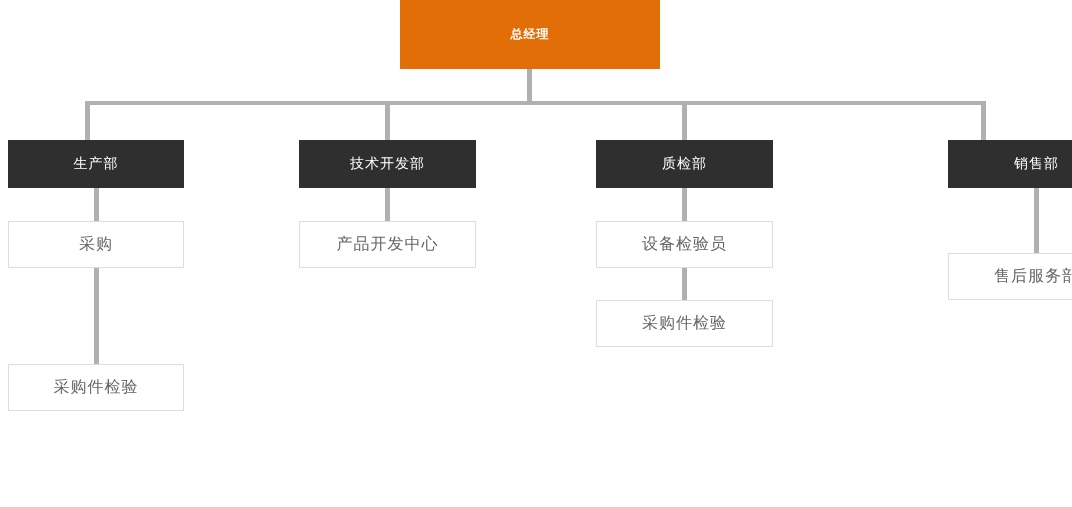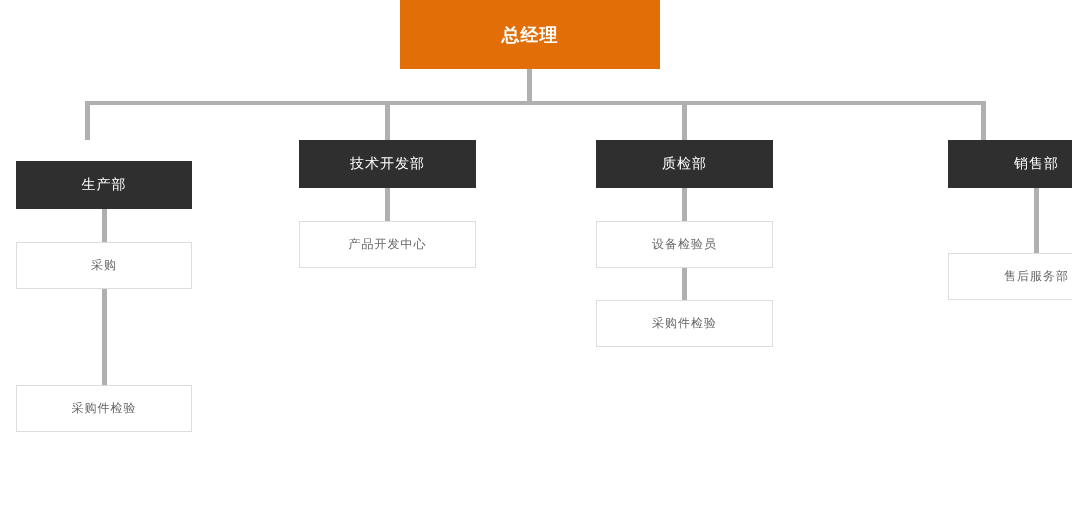--- a/index.html
+++ b/index.html
@@ -22,21 +22,21 @@
     overflow: hidden;
   }
 
   
   .root-box {
     position: absolute;
     left: 400px; top: 0;
     width: 260px; height: 69px;
     background: var(--root-bg);
     color: var(--node-text);
-    font-size: 18px;
+    font-size: 12px;
     font-weight: bold;
     display: flex;
     align-items: center;
     justify-content: center;
     letter-spacing: 1px;
   }
 
   
   .stem {
     position: absolute;
@@ -62,21 +62,21 @@
   .drop-3 { left: 981px; }
 
   
   .col {
     position: absolute;
     top: 140px;
     display: flex;
     flex-direction: column;
     align-items: center;
   }
-  .col-0 { left: 16px;    width: 176px; margin-top: 21px; }
+  .col-0 { left: 8px;    width: 176px; }
   .col-1 { left: 299px; width: 177px; }
   .col-2 { left: 596px; width: 177px; }
   .col-3 { left: 948px; width: 177px; }
 
   .dept-box {
     width: 100%;
     height: 48px;
     background: var(--dept-bg);
     color: var(--node-text);
     font-size: 14px;
@@ -85,21 +85,21 @@
     justify-content: center;
     letter-spacing: 1px;
     flex: none;
   }
   .child-box {
     width: 100%;
     height: 47px;
     background: #FFFFFF;
     border: 1px solid var(--child-border);
     color: var(--child-text);
-    font-size: 12px;
+    font-size: 16px;
     display: flex;
     align-items: center;
     justify-content: center;
     letter-spacing: 1px;
     flex: none;
   }
   .vconn {
     width: 5px;
     background: var(--connector);
     flex: none;

